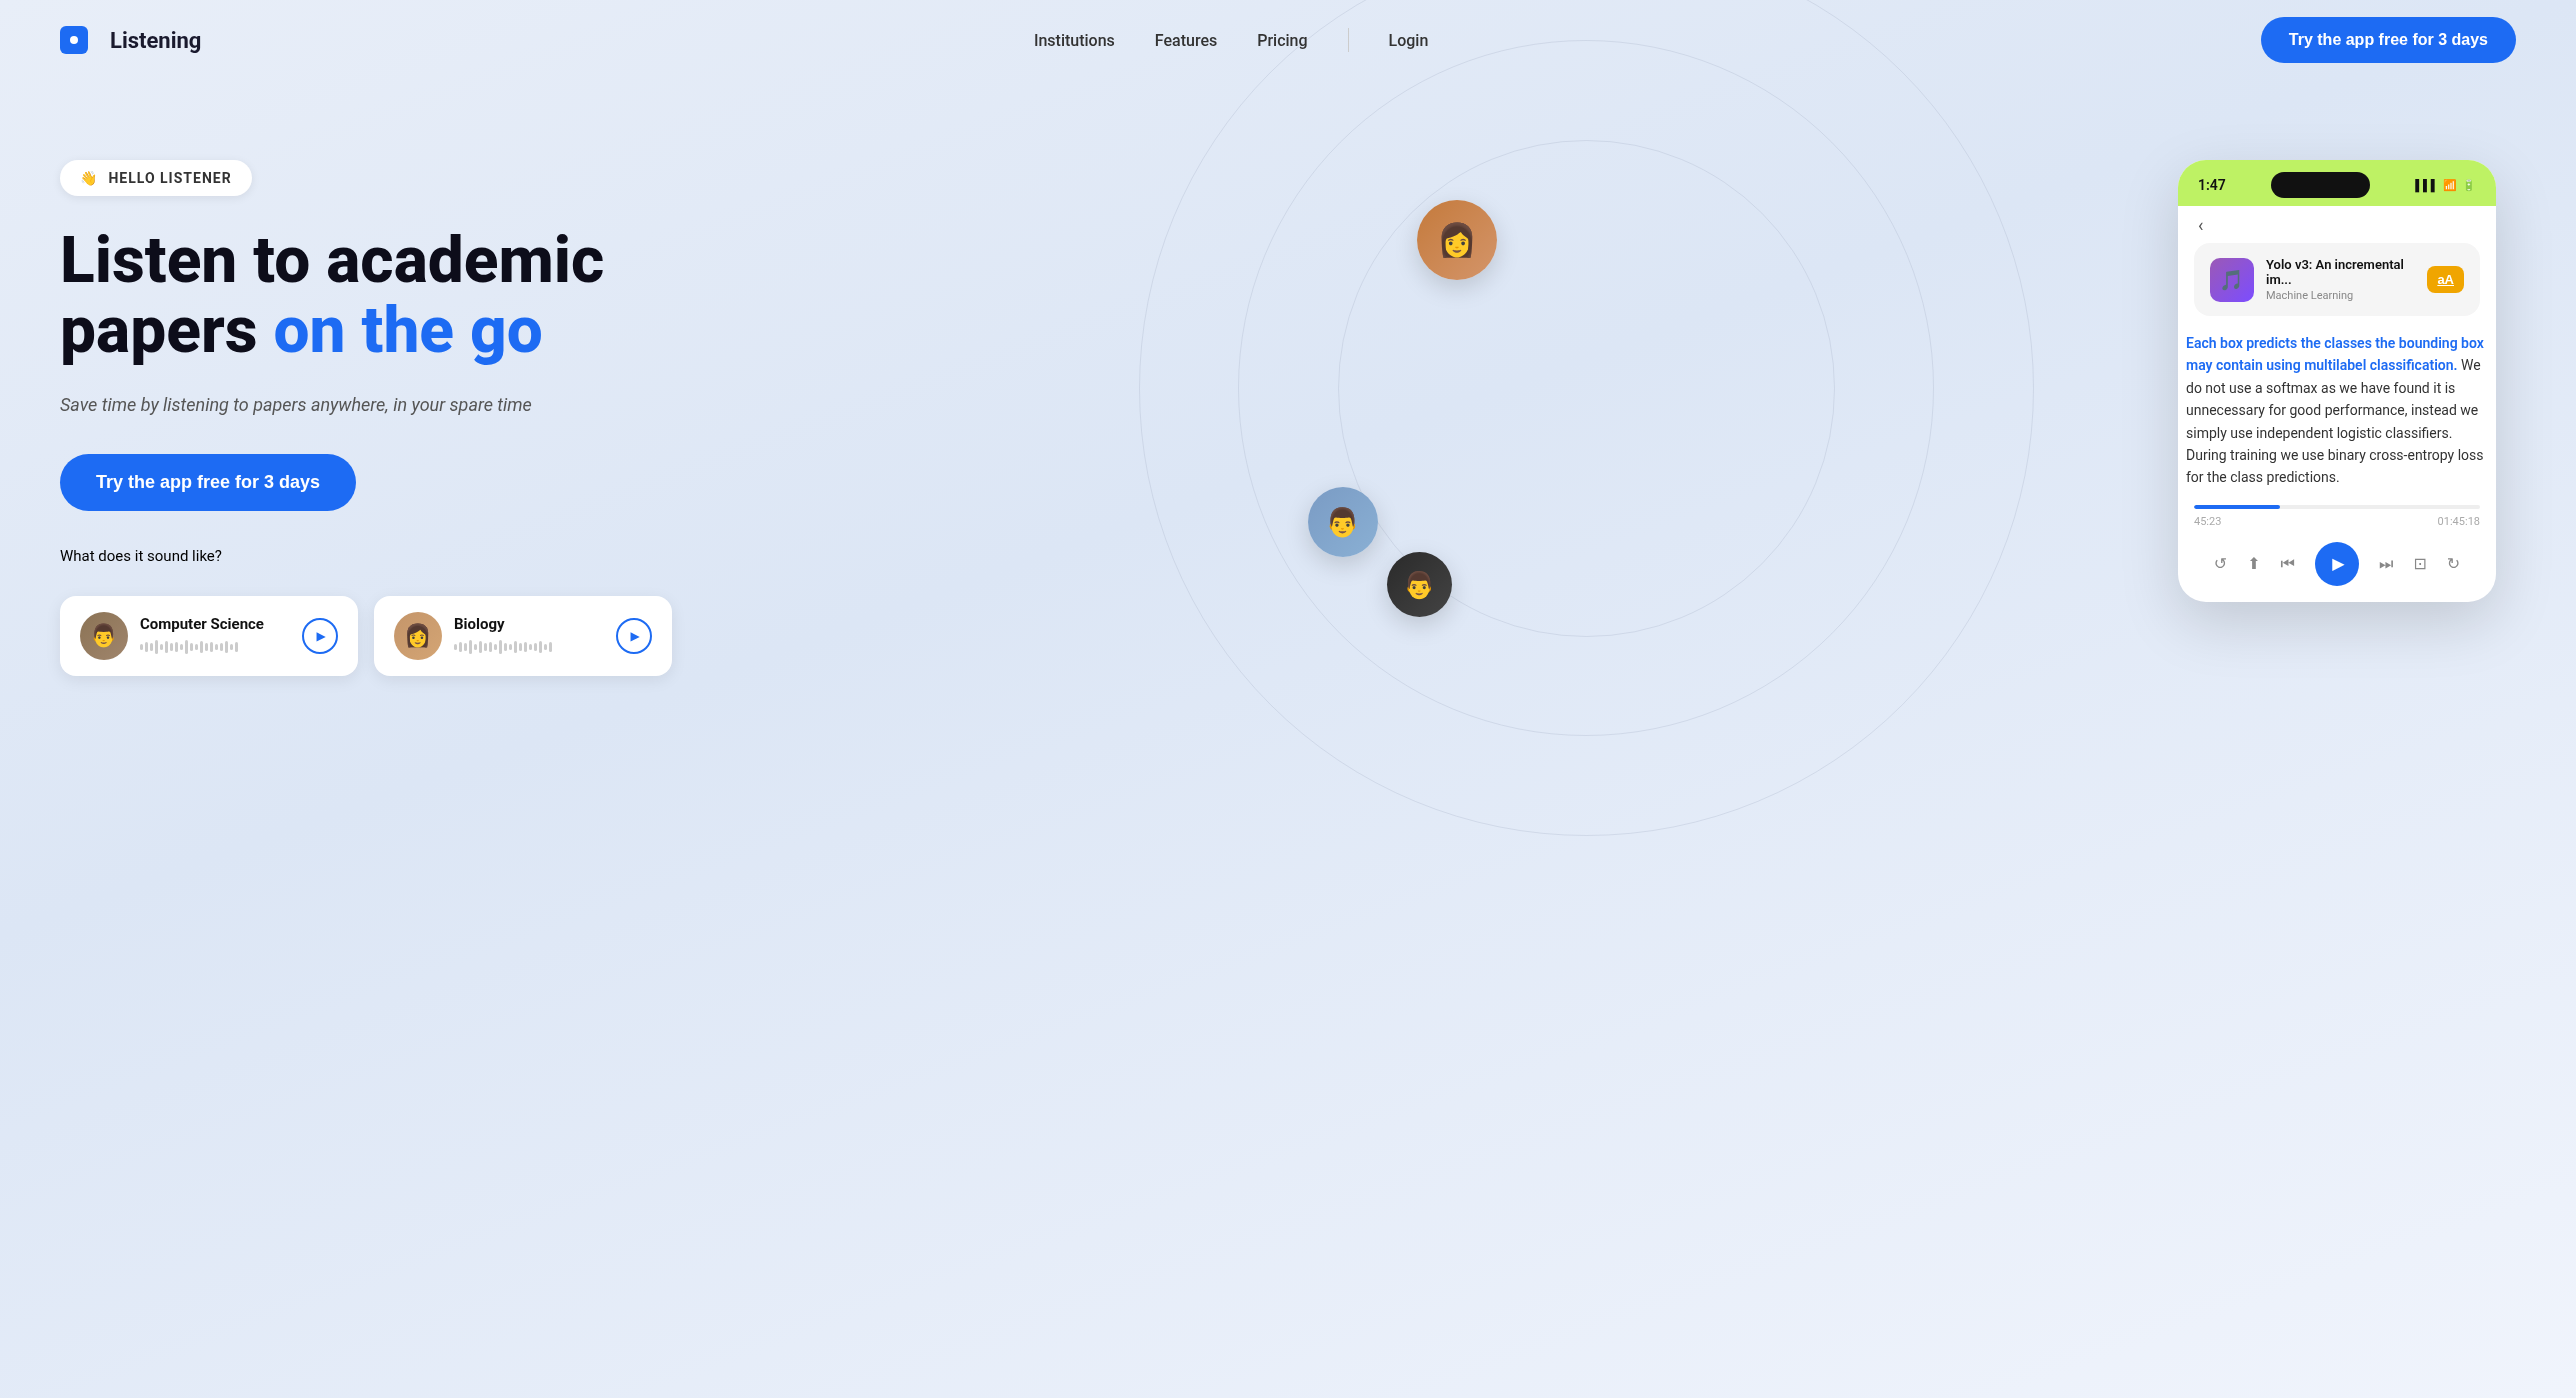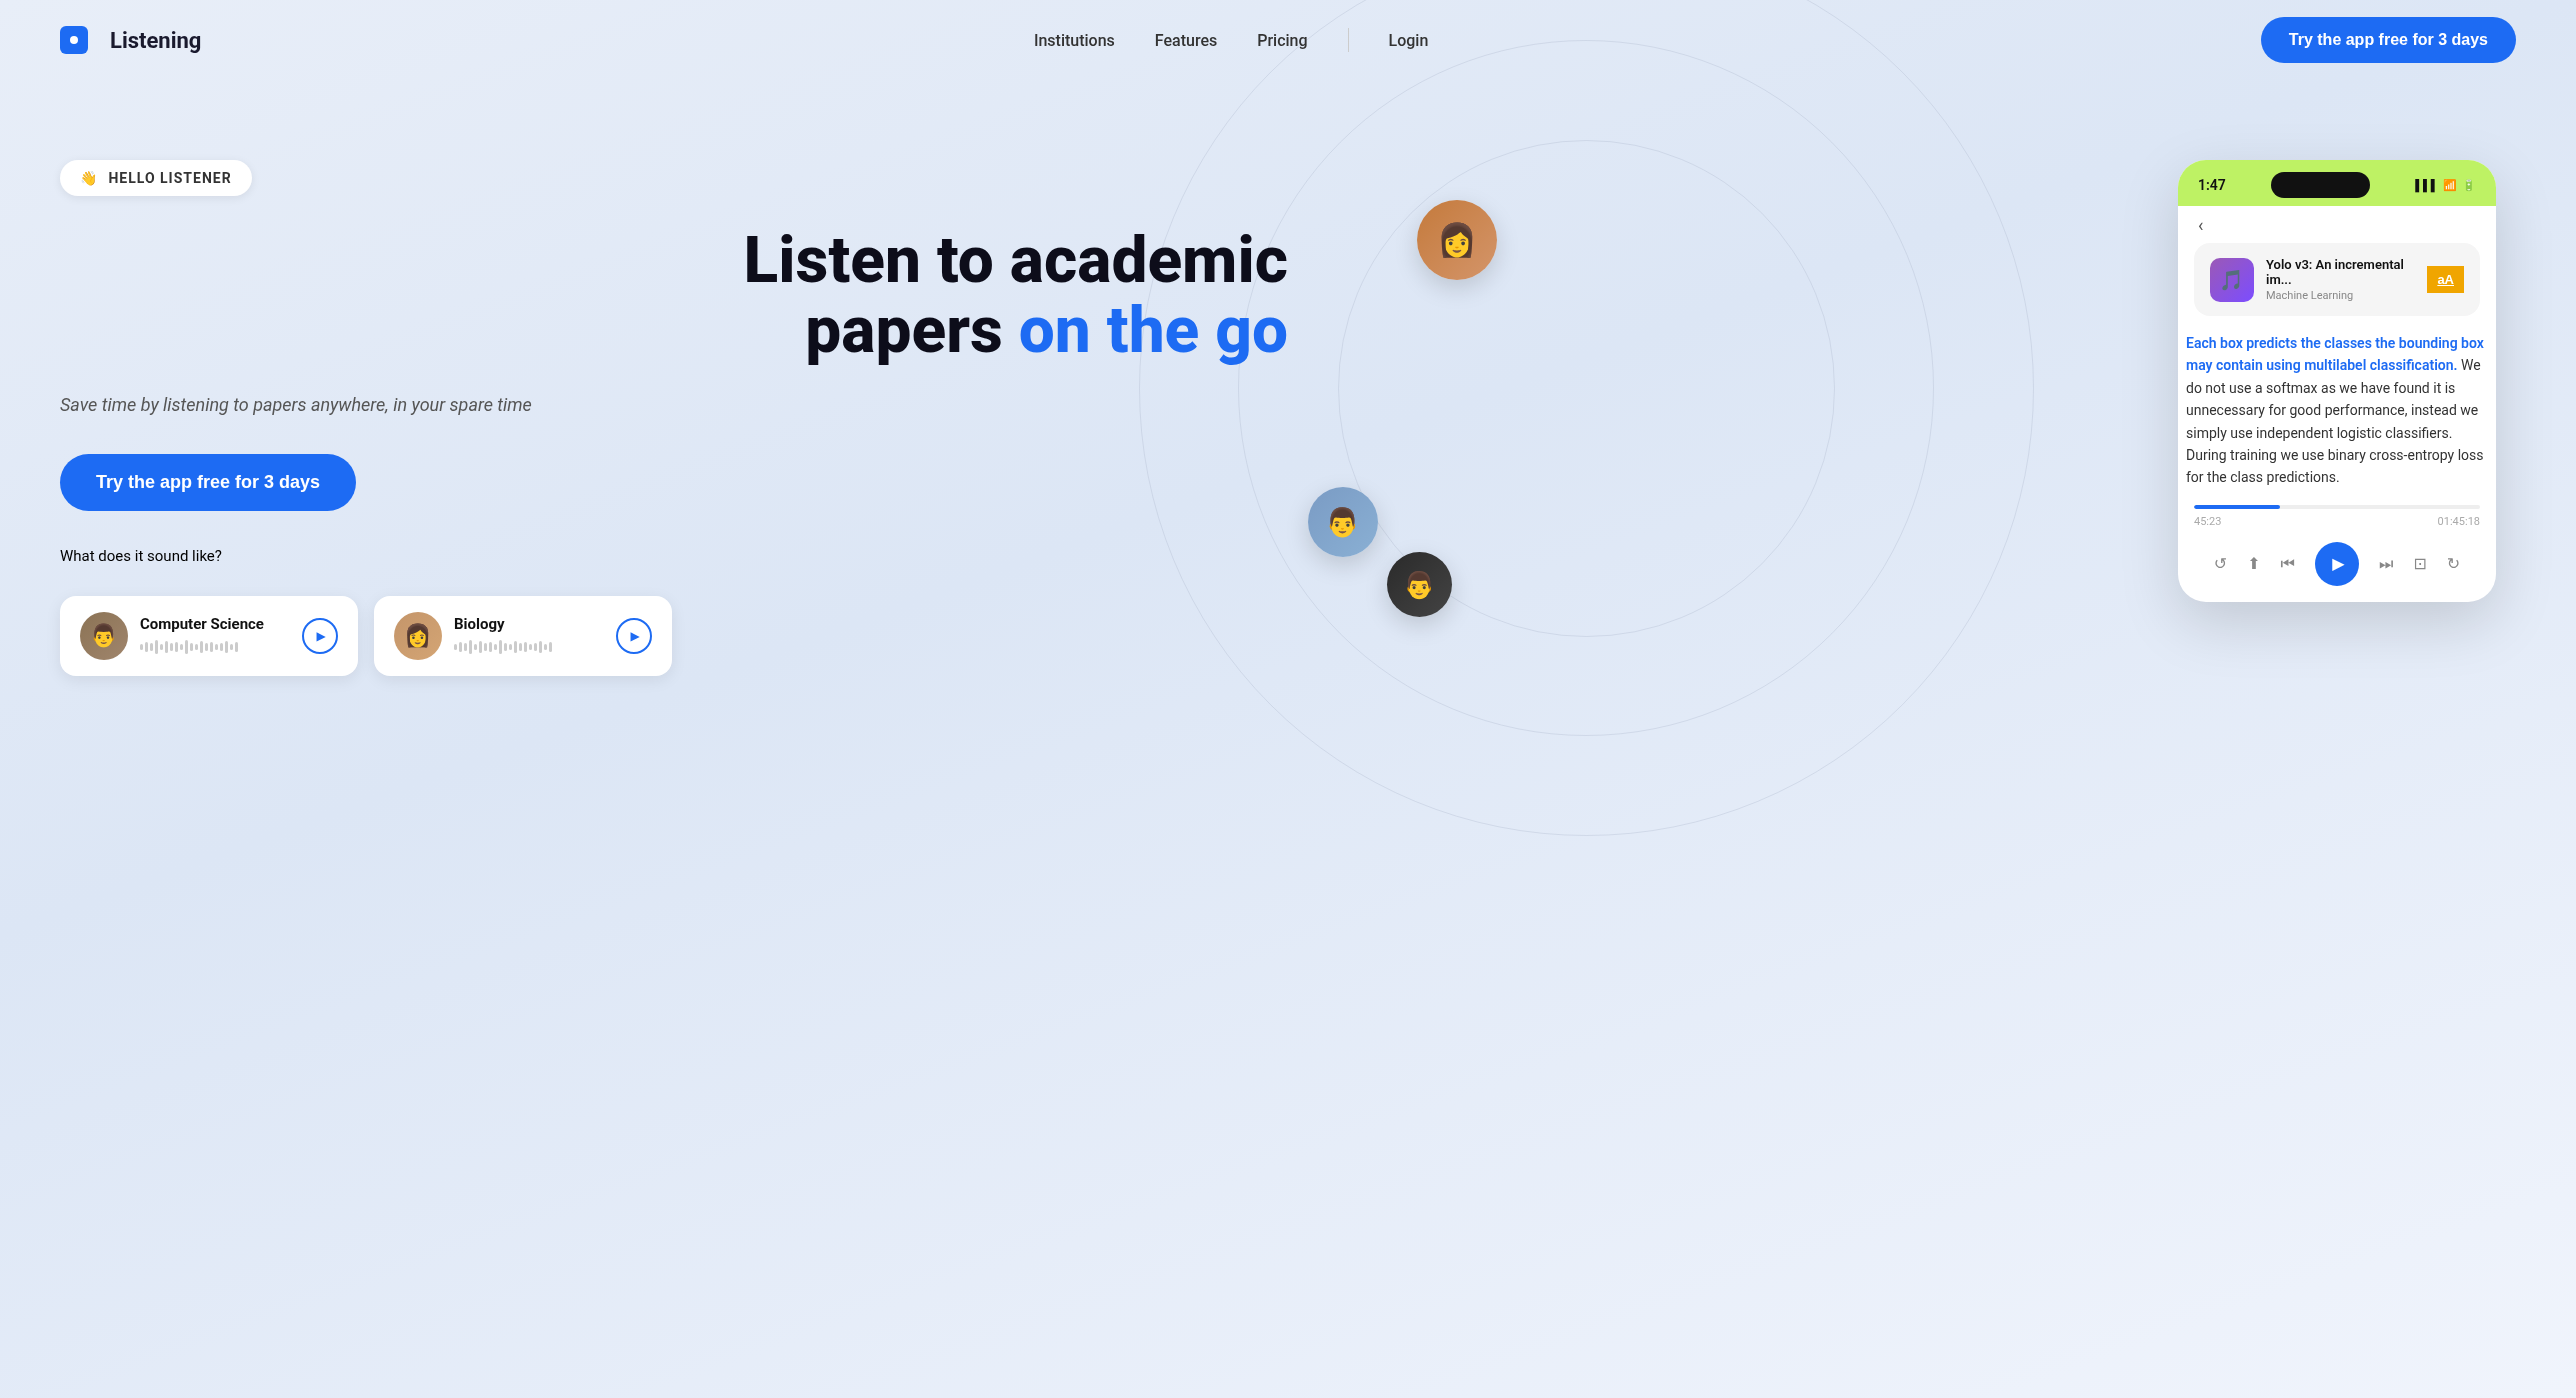--- a/index.html
+++ b/index.html
@@ -115,21 +115,20 @@
       letter-spacing: 1px;
       color: #333;
     }
 
     .hero-title {
       font-size: 64px;
       font-weight: 800;
       line-height: 1.1;
       color: #0d0d1a;
       margin-bottom: 24px;
-      text-align: right;
     }
 
     .hero-title .highlight {
       color: #1d6bf3;
     }
 
     .hero-subtitle {
       font-size: 18px;
       color: #555;
       margin-bottom: 36px;
@@ -384,21 +383,21 @@
 
     .paper-category {
       font-size: 11px;
       color: #888;
     }
 
     .paper-aa-btn {
       background: #f0a500;
       color: white;
       border: none;
-      border-radius: 0;
+      border-radius: 8px;
       padding: 6px 10px;
       font-size: 13px;
       font-weight: 600;
       cursor: pointer;
       text-decoration: underline;
     }
 
     .phone-content {
       padding: 0 8px 16px;
       font-size: 14px;

